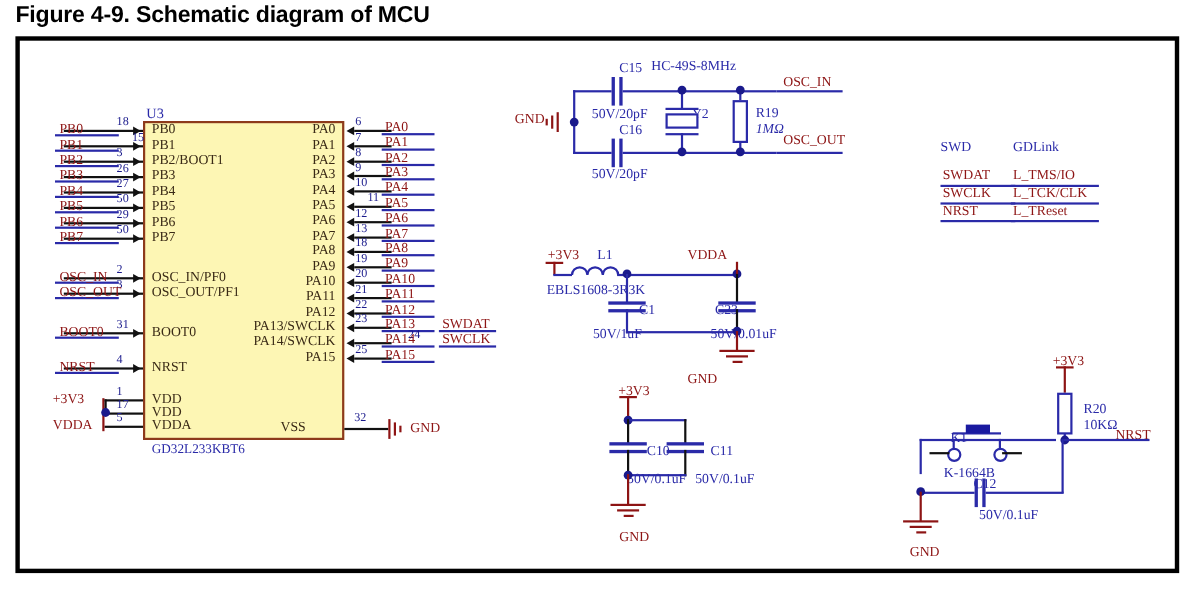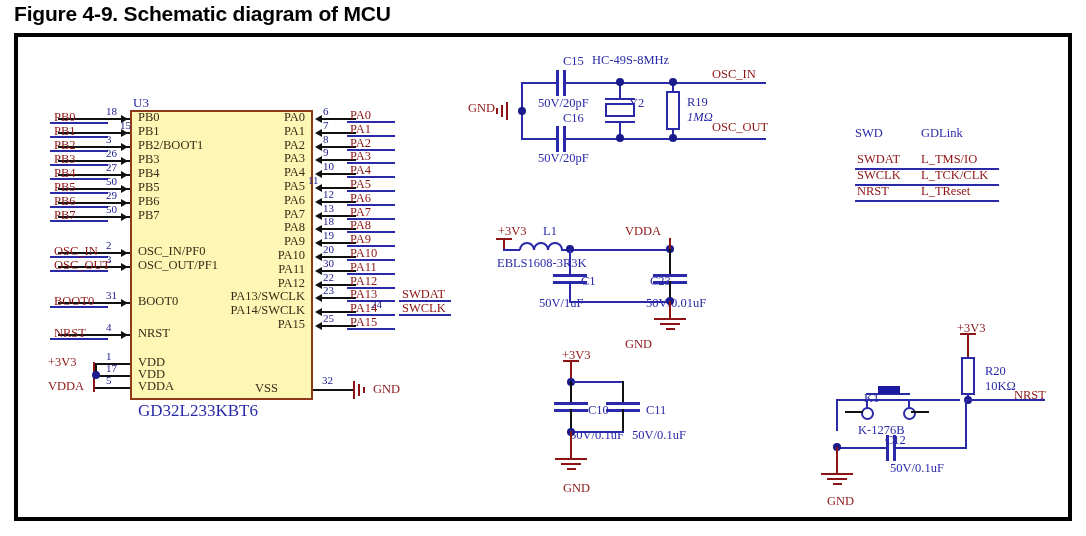--- a/index.html
+++ b/index.html
@@ -32,21 +32,21 @@
   .net{color:#8d1414;font-size:12.5px;}               
   .blu{color:#2a2aa8;font-size:12.5px;}               
   .pinnum{color:#1a1a8c;font-size:11px;}
   .pinname{color:#3a2a16;font-size:12.5px;}
 
   #chip{
     position:absolute;left:130px;top:110px;width:183px;height:290px;
     background:#fdf6b4;border:2px solid #8d3a1b;box-sizing:border-box;
   }
   #chip-ref{position:absolute;left:133px;top:95px;color:#2a2aa8;font-size:13px;}
-  #chip-part{position:absolute;left:138px;top:401px;color:#2a2aa8;font-size:17px;}
+  #chip-part{position:absolute;left:138px;top:401px;color:#2a2aa8;font-size:12px;}
 
   
   .arrL{position:absolute;width:0;height:0;
         border-top:4px solid transparent;border-bottom:4px solid transparent;
         border-right:7px solid #111;}
   .arrR{position:absolute;width:0;height:0;
         border-top:4px solid transparent;border-bottom:4px solid transparent;
         border-left:7px solid #111;}
 
   
@@ -213,21 +213,21 @@
       <div class="lbl net" style="left: 350px; top: 150px;">PA3</div>
       <div class="lbl pinname" style="left: 0px; width: 305px; text-align: right; top: 166px;">PA4</div>
       <div class="arrL" style="left: 315px; top: 170px;"></div>
       <div class="wk wh" style="left: 322px; top: 173px; width: 34px; height: 2px;"></div>
       <div class="lbl pinnum" style="left: 323px; top: 161px;">10</div>
       <div class="w wh" style="left: 347px; top: 176px; width: 48px;"></div>
       <div class="lbl net" style="left: 350px; top: 164px;">PA4</div>
       <div class="lbl pinname" style="left: 0px; width: 305px; text-align: right; top: 180px;">PA5</div>
       <div class="arrL" style="left: 315px; top: 184px;"></div>
       <div class="wk wh" style="left: 322px; top: 187px; width: 34px; height: 2px;"></div>
-      <div class="lbl pinnum" style="left: 308px; top: 175px;">11</div>
+      <div class="lbl pinnum" style="left: 334px; top: 175px;">11</div>
       <div class="w wh" style="left: 347px; top: 190px; width: 48px;"></div>
       <div class="lbl net" style="left: 350px; top: 178px;">PA5</div>
       <div class="lbl pinname" style="left: 0px; width: 305px; text-align: right; top: 194px;">PA6</div>
       <div class="arrL" style="left: 315px; top: 198px;"></div>
       <div class="wk wh" style="left: 322px; top: 201px; width: 34px; height: 2px;"></div>
       <div class="lbl pinnum" style="left: 323px; top: 189px;">12</div>
       <div class="w wh" style="left: 347px; top: 204px; width: 48px;"></div>
       <div class="lbl net" style="left: 350px; top: 192px;">PA6</div>
       <div class="lbl pinname" style="left: 0px; width: 305px; text-align: right; top: 208px;">PA7</div>
       <div class="arrL" style="left: 315px; top: 212px;"></div>
@@ -249,21 +249,21 @@
       <div class="lbl net" style="left: 350px; top: 233px;">PA9</div>
       <div class="lbl pinname" style="left: 0px; width: 305px; text-align: right; top: 249px;">PA10</div>
       <div class="arrL" style="left: 315px; top: 253px;"></div>
       <div class="wk wh" style="left: 322px; top: 256px; width: 34px; height: 2px;"></div>
       <div class="lbl pinnum" style="left: 323px; top: 244px;">20</div>
       <div class="w wh" style="left: 347px; top: 259px; width: 48px;"></div>
       <div class="lbl net" style="left: 350px; top: 247px;">PA10</div>
       <div class="lbl pinname" style="left: 0px; width: 305px; text-align: right; top: 263px;">PA11</div>
       <div class="arrL" style="left: 315px; top: 267px;"></div>
       <div class="wk wh" style="left: 322px; top: 270px; width: 34px; height: 2px;"></div>
-      <div class="lbl pinnum" style="left: 323px; top: 258px;">30</div>
+      <div class="lbl pinnum" style="left: 323px; top: 258px;">21</div>
       <div class="w wh" style="left: 347px; top: 273px; width: 48px;"></div>
       <div class="lbl net" style="left: 350px; top: 261px;">PA11</div>
       <div class="lbl pinname" style="left: 0px; width: 305px; text-align: right; top: 277px;">PA12</div>
       <div class="arrL" style="left: 315px; top: 281px;"></div>
       <div class="wk wh" style="left: 322px; top: 284px; width: 34px; height: 2px;"></div>
       <div class="lbl pinnum" style="left: 323px; top: 272px;">22</div>
       <div class="w wh" style="left: 347px; top: 287px; width: 48px;"></div>
       <div class="lbl net" style="left: 350px; top: 275px;">PA12</div>
       <div class="lbl pinname" style="left: 0px; width: 305px; text-align: right; top: 290px;">PA13/SWCLK</div>
       <div class="arrL" style="left: 315px; top: 294px;"></div>
@@ -433,21 +433,21 @@
   <div class="gndV" style="left:555px;top:458px;">
       <i></i>
       <i></i>
       <i></i>
     </div>
 
   <div class="lbl net" style="left:957px;top:322px;">+3V3</div>
   <div class="lbl blu" style="left:985px;top:365px;">R20</div>
   <div class="lbl blu" style="left:985px;top:380px;">10KΩ</div>
   <div class="lbl blu" style="left:864px;top:392px;">K1</div>
-  <div class="lbl blu" style="left:858px;top:424px;">K-1276B</div>
+  <div class="lbl blu" style="left:858px;top:424px;">K-1664B</div>
   <div class="lbl blu" style="left:885px;top:434px;">C12</div>
   <div class="lbl blu" style="left:890px;top:462px;">50V/0.1uF</div>
   <div class="lbl net" style="left:1014px;top:389px;">NRST</div>
   <div class="lbl net" style="left:827px;top:495px;">GND</div>
 
   <div class="wr" style="left:960px;top:333px;width:16px;height:2px;"></div>
   <div class="wr" style="left:967px;top:333px;width:2px;height:25px;"></div>
   <div class="res" style="left:961px;top:357px;width:14px;height:38px;"></div>
   <div class="w wv" style="left:967px;top:394px;height:8px;"></div>
   <div class="dot" style="left:964px;top:396px;"></div>

